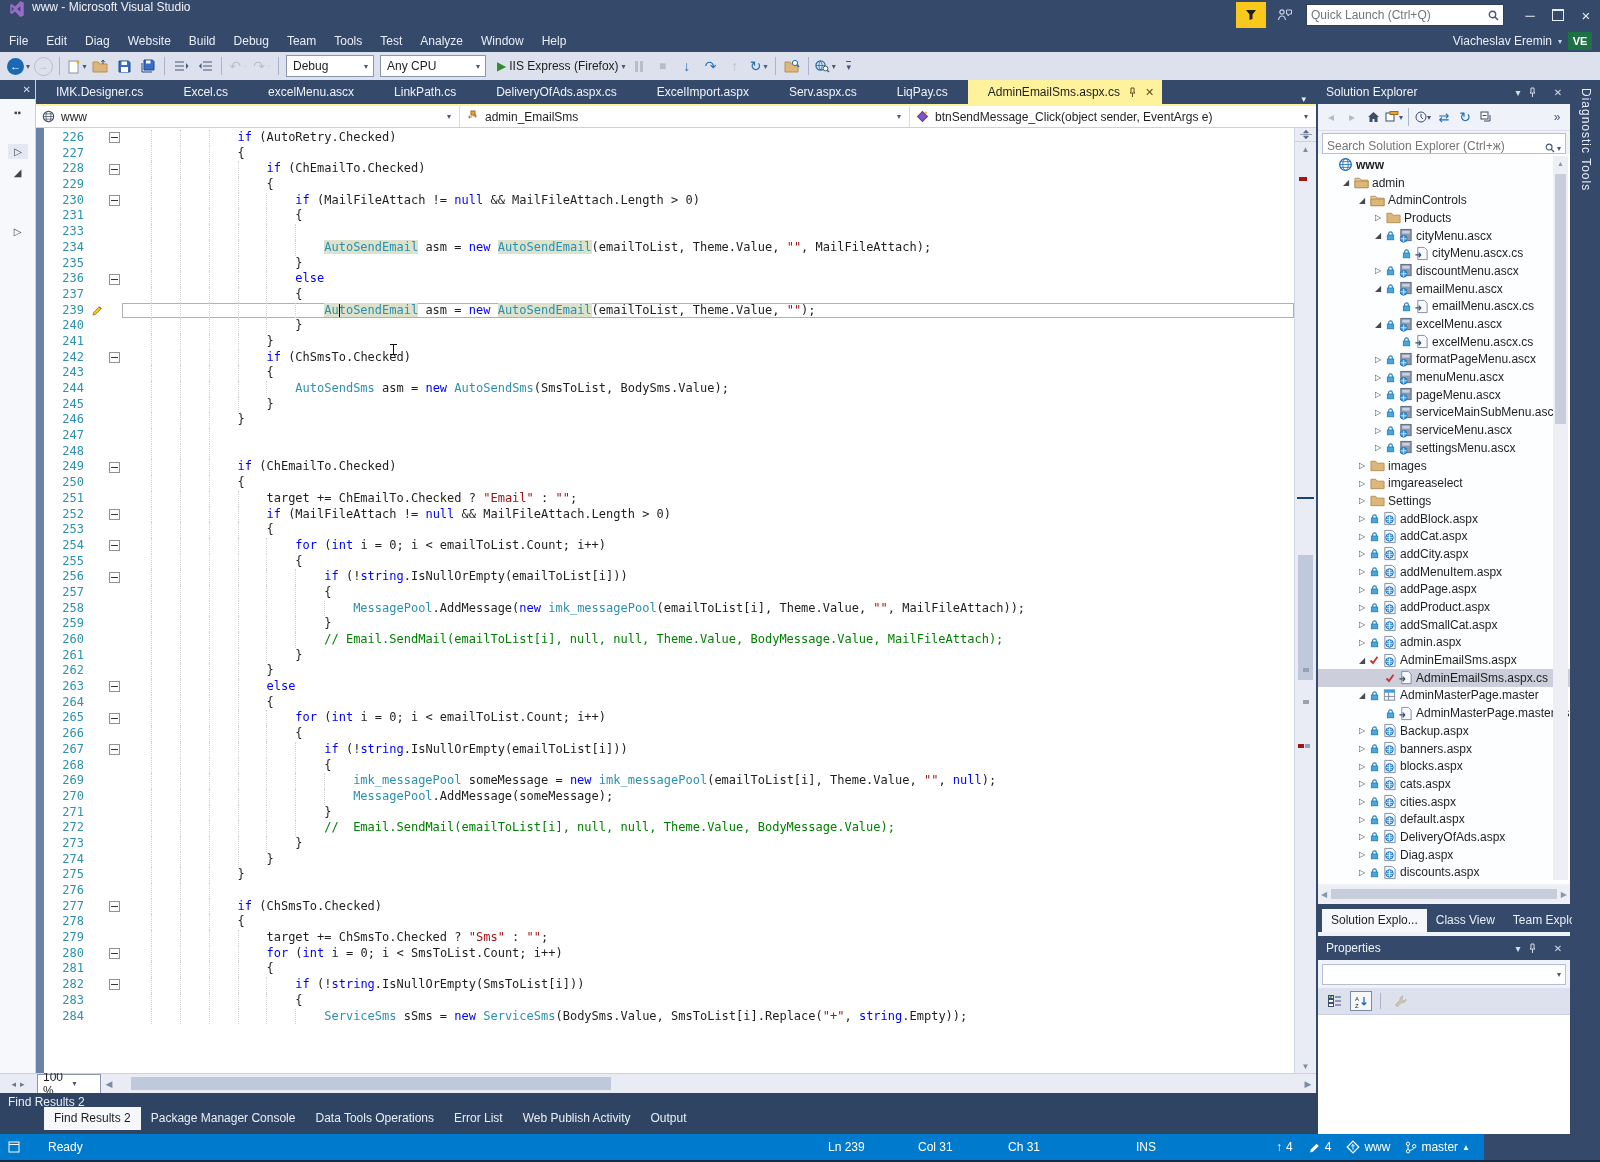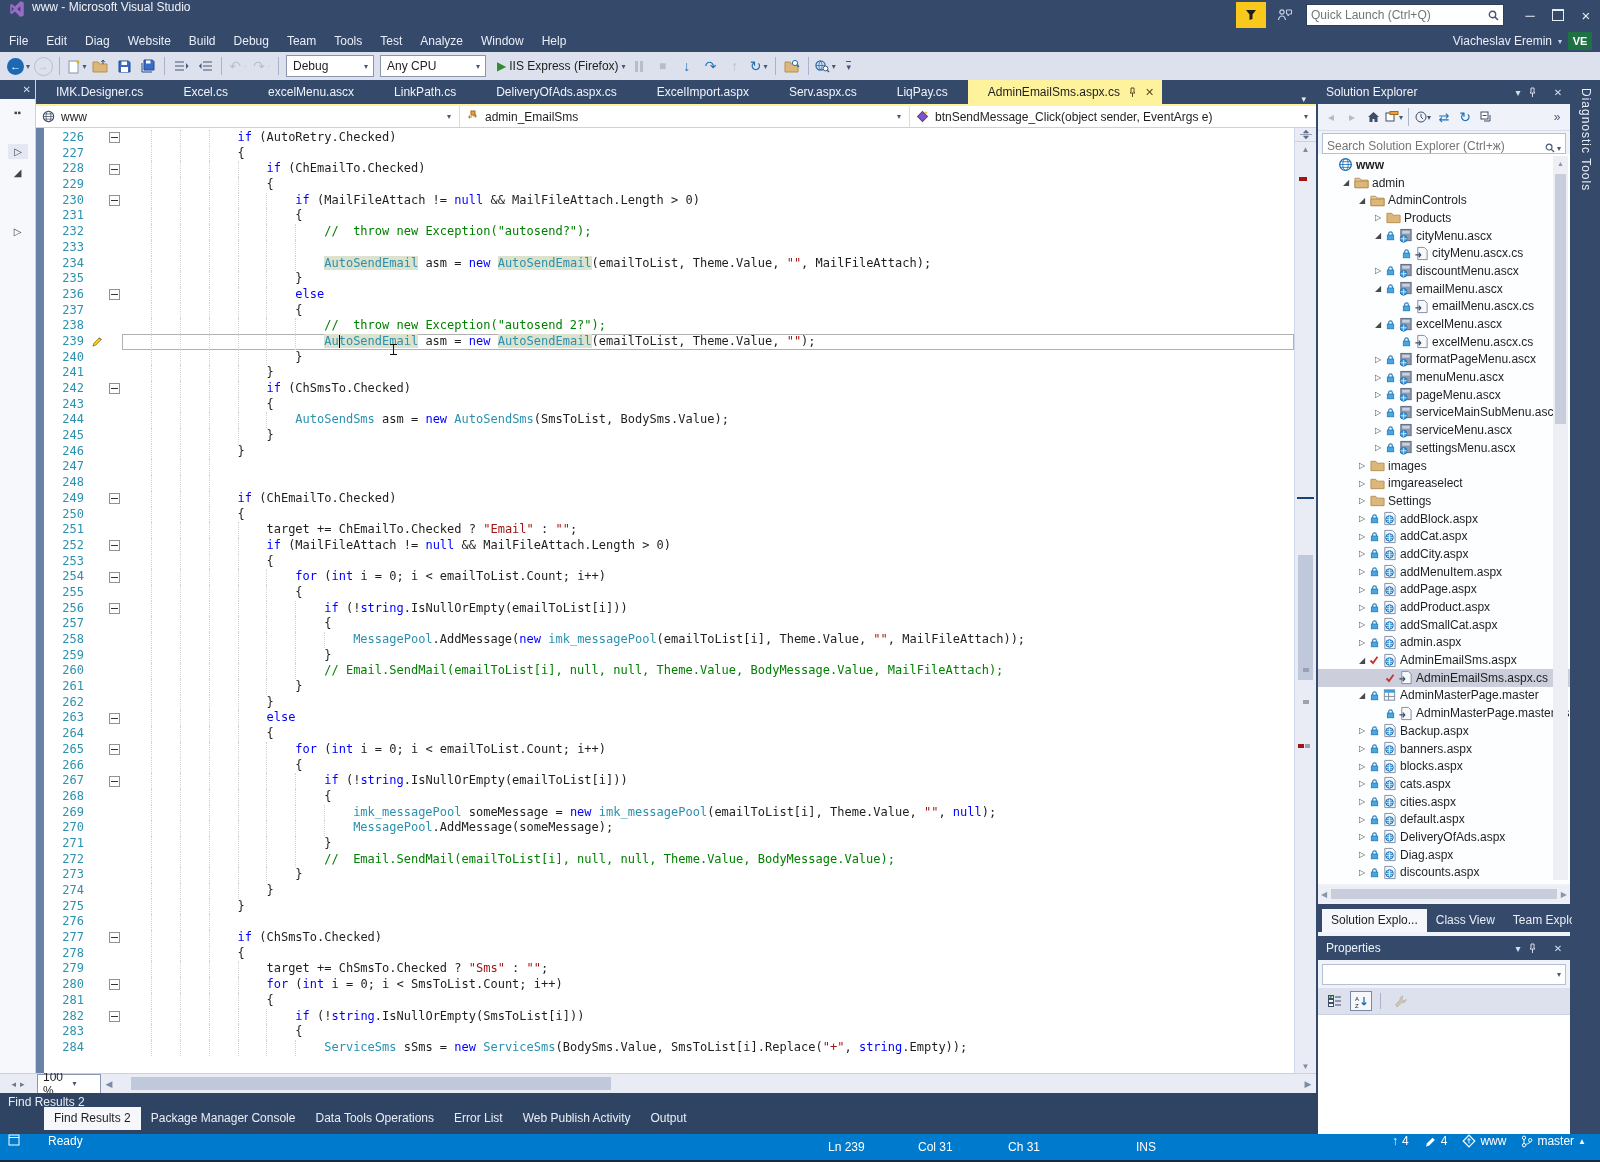--- a/index.html
+++ b/index.html
@@ -133,21 +133,21 @@
   #propstoolbar{position:absolute;left:0;right:0;top:908px;height:26px;background:#DCE1ED;display:flex;align-items:center;gap:4px;padding-left:6px;box-sizing:border-box}
   .pbtn{width:22px;height:20px;display:flex;align-items:center;justify-content:center;box-sizing:border-box}
   .pbtn.selbox{border:1px solid #7A8AA5;background:#F5F7FA}
   #propsbody{position:absolute;left:0;right:0;top:934px;bottom:0;background:#fff;border-top:1px solid #C9D1E3}
 
   
   #diag{position:absolute;left:1572px;top:80px;width:28px;height:1054px;background:#35496B;color:#E9EEF6}
   #diag span{writing-mode:vertical-rl;display:block;margin:8px auto 0;font-size:12px;letter-spacing:1px}
 
   
-  #statusbar{position:absolute;left:0;top:1134px;width:1600px;height:26px;background:#007ACC;color:#fff;display:flex;align-items:flex-start}
+  #statusbar{position:absolute;left:0;top:1134px;width:1484px;height:26px;background:#007ACC;color:#fff;display:flex;align-items:center}
   #sbready{margin-left:28px}
   #sbicon{margin-left:8px}
   .sbfield{position:absolute;top:0;height:26px;line-height:26px}
   #sbln{left:828px}#sbcol{left:918px}#sbch{left:1008px}#sbins{left:1136px}
   #sbright{margin-left:auto;display:flex;align-items:center;gap:7px;padding-right:14px}
   #sbright .grp{display:flex;align-items:center;gap:4px;margin-left:8px}
   #bottomedge{position:absolute;left:0;top:1160px;width:1600px;height:2px;background:#1B2A44}
 </style>
 </head>
 <body>
@@ -417,27 +417,25 @@
 
   <div id="editorbody">
     <div id="selmargin"></div>
     <div id="codelines">
         <div class="cl"><span class="ln">226</span><span class="pslot"></span><span class="fold"><span class="fb"></span></span><span class="code"><span class="g"></span><span class="g gb"></span><span class="g gb"></span><span class="g gb"></span><span class="tk-k">if</span><span class="tk-p"> (AutoRetry.Checked)</span></span></div>
         <div class="cl"><span class="ln">227</span><span class="pslot"></span><span class="fold"></span><span class="code"><span class="g"></span><span class="g gb"></span><span class="g gb"></span><span class="g gb"></span><span class="tk-p">{</span></span></div>
         <div class="cl"><span class="ln">228</span><span class="pslot"></span><span class="fold"><span class="fb"></span></span><span class="code"><span class="g"></span><span class="g gb"></span><span class="g gb"></span><span class="g gb"></span><span class="g gb"></span><span class="tk-k">if</span><span class="tk-p"> (ChEmailTo.Checked)</span></span></div>
         <div class="cl"><span class="ln">229</span><span class="pslot"></span><span class="fold"></span><span class="code"><span class="g"></span><span class="g gb"></span><span class="g gb"></span><span class="g gb"></span><span class="g gb"></span><span class="tk-p">{</span></span></div>
         <div class="cl"><span class="ln">230</span><span class="pslot"></span><span class="fold"><span class="fb"></span></span><span class="code"><span class="g"></span><span class="g gb"></span><span class="g gb"></span><span class="g gb"></span><span class="g gb"></span><span class="g gb"></span><span class="tk-k">if</span><span class="tk-p"> (MailFileAttach != </span><span class="tk-k">null</span><span class="tk-p"> &amp;&amp; MailFileAttach.Length &gt; 0)</span></span></div>
         <div class="cl"><span class="ln">231</span><span class="pslot"></span><span class="fold"></span><span class="code"><span class="g"></span><span class="g gb"></span><span class="g gb"></span><span class="g gb"></span><span class="g gb"></span><span class="g gb"></span><span class="tk-p">{</span></span></div>
-        <div class="cl"><span class="ln">232</span><span class="pslot"></span><span class="fold"></span><span class="code"><span class="g"></span><span class="g gb"></span><span class="g gb"></span><span class="g gb"></span><span class="g gb"></span><span class="g gb"></span><span class="g gb"></span><span class="tk-c">//  throw new Exception("autosend?");</span></span></div>
         <div class="cl"><span class="ln">233</span><span class="pslot"></span><span class="fold"></span><span class="code"><span class="g"></span><span class="g gb"></span><span class="g gb"></span><span class="g gb"></span><span class="g gb"></span><span class="g gb"></span><span class="g gb"></span></span></div>
         <div class="cl"><span class="ln">234</span><span class="pslot"></span><span class="fold"></span><span class="code"><span class="g"></span><span class="g gb"></span><span class="g gb"></span><span class="g gb"></span><span class="g gb"></span><span class="g gb"></span><span class="g gb"></span><span class="tk-h">AutoSendEmail</span><span class="tk-p"> asm = </span><span class="tk-k">new</span><span class="tk-p"> </span><span class="tk-h">AutoSendEmail</span><span class="tk-p">(emailToList, Theme.Value, </span><span class="tk-s">""</span><span class="tk-p">, MailFileAttach);</span></span></div>
         <div class="cl"><span class="ln">235</span><span class="pslot"></span><span class="fold"></span><span class="code"><span class="g"></span><span class="g gb"></span><span class="g gb"></span><span class="g gb"></span><span class="g gb"></span><span class="g gb"></span><span class="tk-p">}</span></span></div>
         <div class="cl"><span class="ln">236</span><span class="pslot"></span><span class="fold"><span class="fb"></span></span><span class="code"><span class="g"></span><span class="g gb"></span><span class="g gb"></span><span class="g gb"></span><span class="g gb"></span><span class="g gb"></span><span class="tk-k">else</span></span></div>
         <div class="cl"><span class="ln">237</span><span class="pslot"></span><span class="fold"></span><span class="code"><span class="g"></span><span class="g gb"></span><span class="g gb"></span><span class="g gb"></span><span class="g gb"></span><span class="g gb"></span><span class="tk-p">{</span></span></div>
-        <div class="cl"><span class="ln">238</span><span class="pslot"></span><span class="fold"></span><span class="code"><span class="g"></span><span class="g gb"></span><span class="g gb"></span><span class="g gb"></span><span class="g gb"></span><span class="g gb"></span><span class="g gb"></span><span class="tk-c">//  throw new Exception("autosend 2?");</span></span></div>
         <div class="cl cur"><span class="ln">239</span><span class="pslot"><svg width="11" height="11" viewBox="0 0 12 12">
               <path d="M1 11l1-3 6-6 2 2-6 6z" fill="#FDD017" stroke="#7A6212" stroke-width="0.8"></path>
               <path d="M8 2l2 2" stroke="#444"></path>
             </svg></span><span class="fold"></span><span class="code"><span class="g"></span><span class="g gb"></span><span class="g gb"></span><span class="g gb"></span><span class="g gb"></span><span class="g gb"></span><span class="g gb"></span><span class="tk-h">AutoSendEmail</span><span class="tk-p"> asm = </span><span class="tk-k">new</span><span class="tk-p"> </span><span class="tk-h">AutoSendEmail</span><span class="tk-p">(emailToList, Theme.Value, </span><span class="tk-s">""</span><span class="tk-p">);</span><span id="caret" style="left: calc(30ch);"></span></span></div>
         <div class="cl"><span class="ln">240</span><span class="pslot"></span><span class="fold"></span><span class="code"><span class="g"></span><span class="g gb"></span><span class="g gb"></span><span class="g gb"></span><span class="g gb"></span><span class="g gb"></span><span class="tk-p">}</span></span></div>
         <div class="cl"><span class="ln">241</span><span class="pslot"></span><span class="fold"></span><span class="code"><span class="g"></span><span class="g gb"></span><span class="g gb"></span><span class="g gb"></span><span class="g gb"></span><span class="tk-p">}</span></span></div>
         <div class="cl"><span class="ln">242</span><span class="pslot"></span><span class="fold"><span class="fb"></span></span><span class="code"><span class="g"></span><span class="g gb"></span><span class="g gb"></span><span class="g gb"></span><span class="g gb"></span><span class="tk-k">if</span><span class="tk-p"> (ChSmsTo.Checked)</span></span></div>
         <div class="cl"><span class="ln">243</span><span class="pslot"></span><span class="fold"></span><span class="code"><span class="g"></span><span class="g gb"></span><span class="g gb"></span><span class="g gb"></span><span class="g gb"></span><span class="tk-p">{</span></span></div>
         <div class="cl"><span class="ln">244</span><span class="pslot"></span><span class="fold"></span><span class="code"><span class="g"></span><span class="g gb"></span><span class="g gb"></span><span class="g gb"></span><span class="g gb"></span><span class="g gb"></span><span class="tk-t">AutoSendSms</span><span class="tk-p"> asm = </span><span class="tk-k">new</span><span class="tk-p"> </span><span class="tk-t">AutoSendSms</span><span class="tk-p">(SmsToList, BodySms.Value);</span></span></div>
         <div class="cl"><span class="ln">245</span><span class="pslot"></span><span class="fold"></span><span class="code"><span class="g"></span><span class="g gb"></span><span class="g gb"></span><span class="g gb"></span><span class="g gb"></span><span class="tk-p">}</span></span></div>

